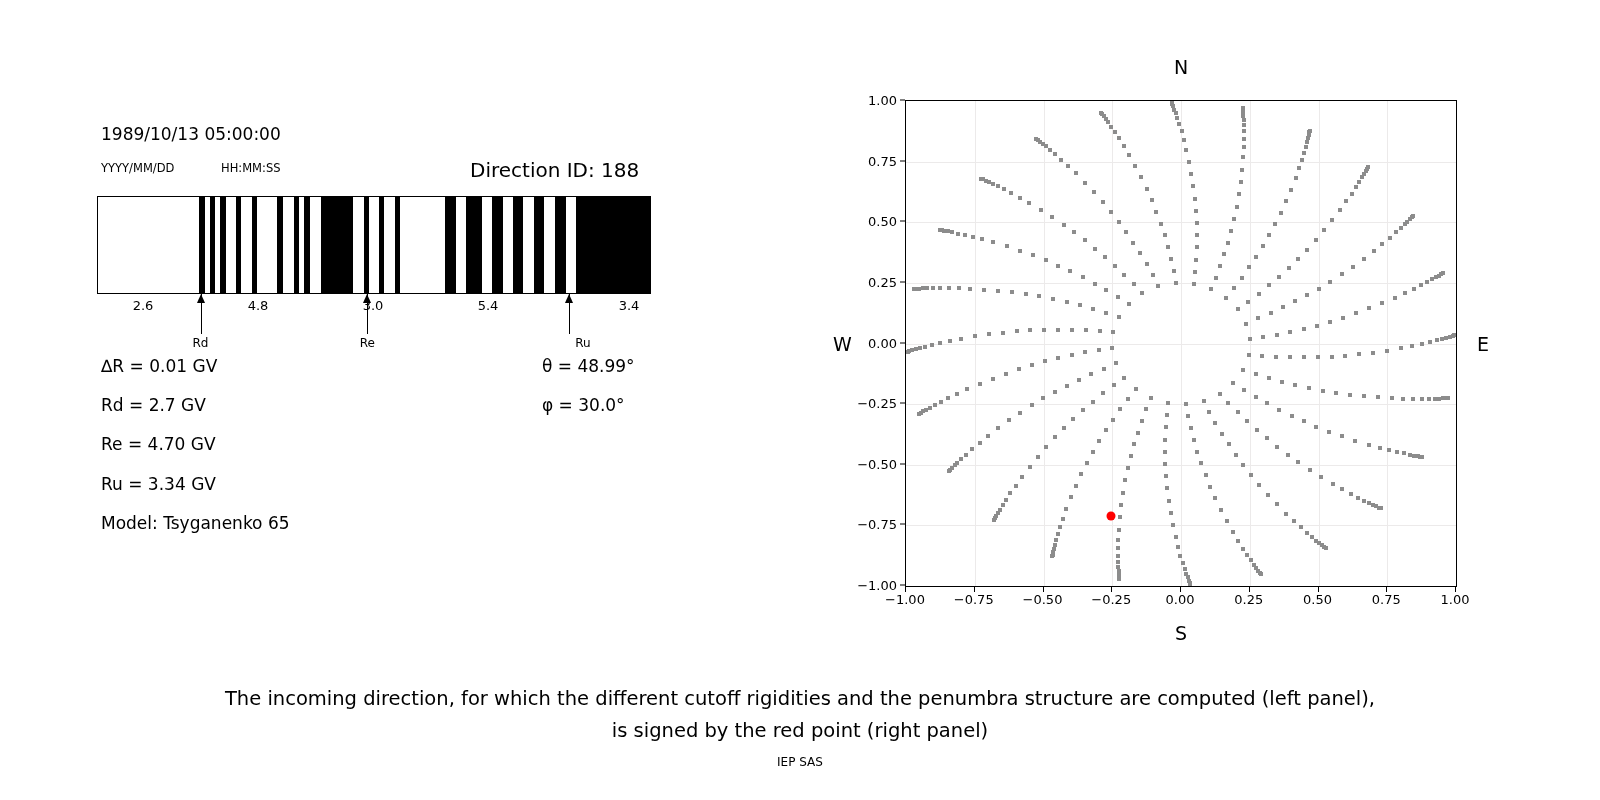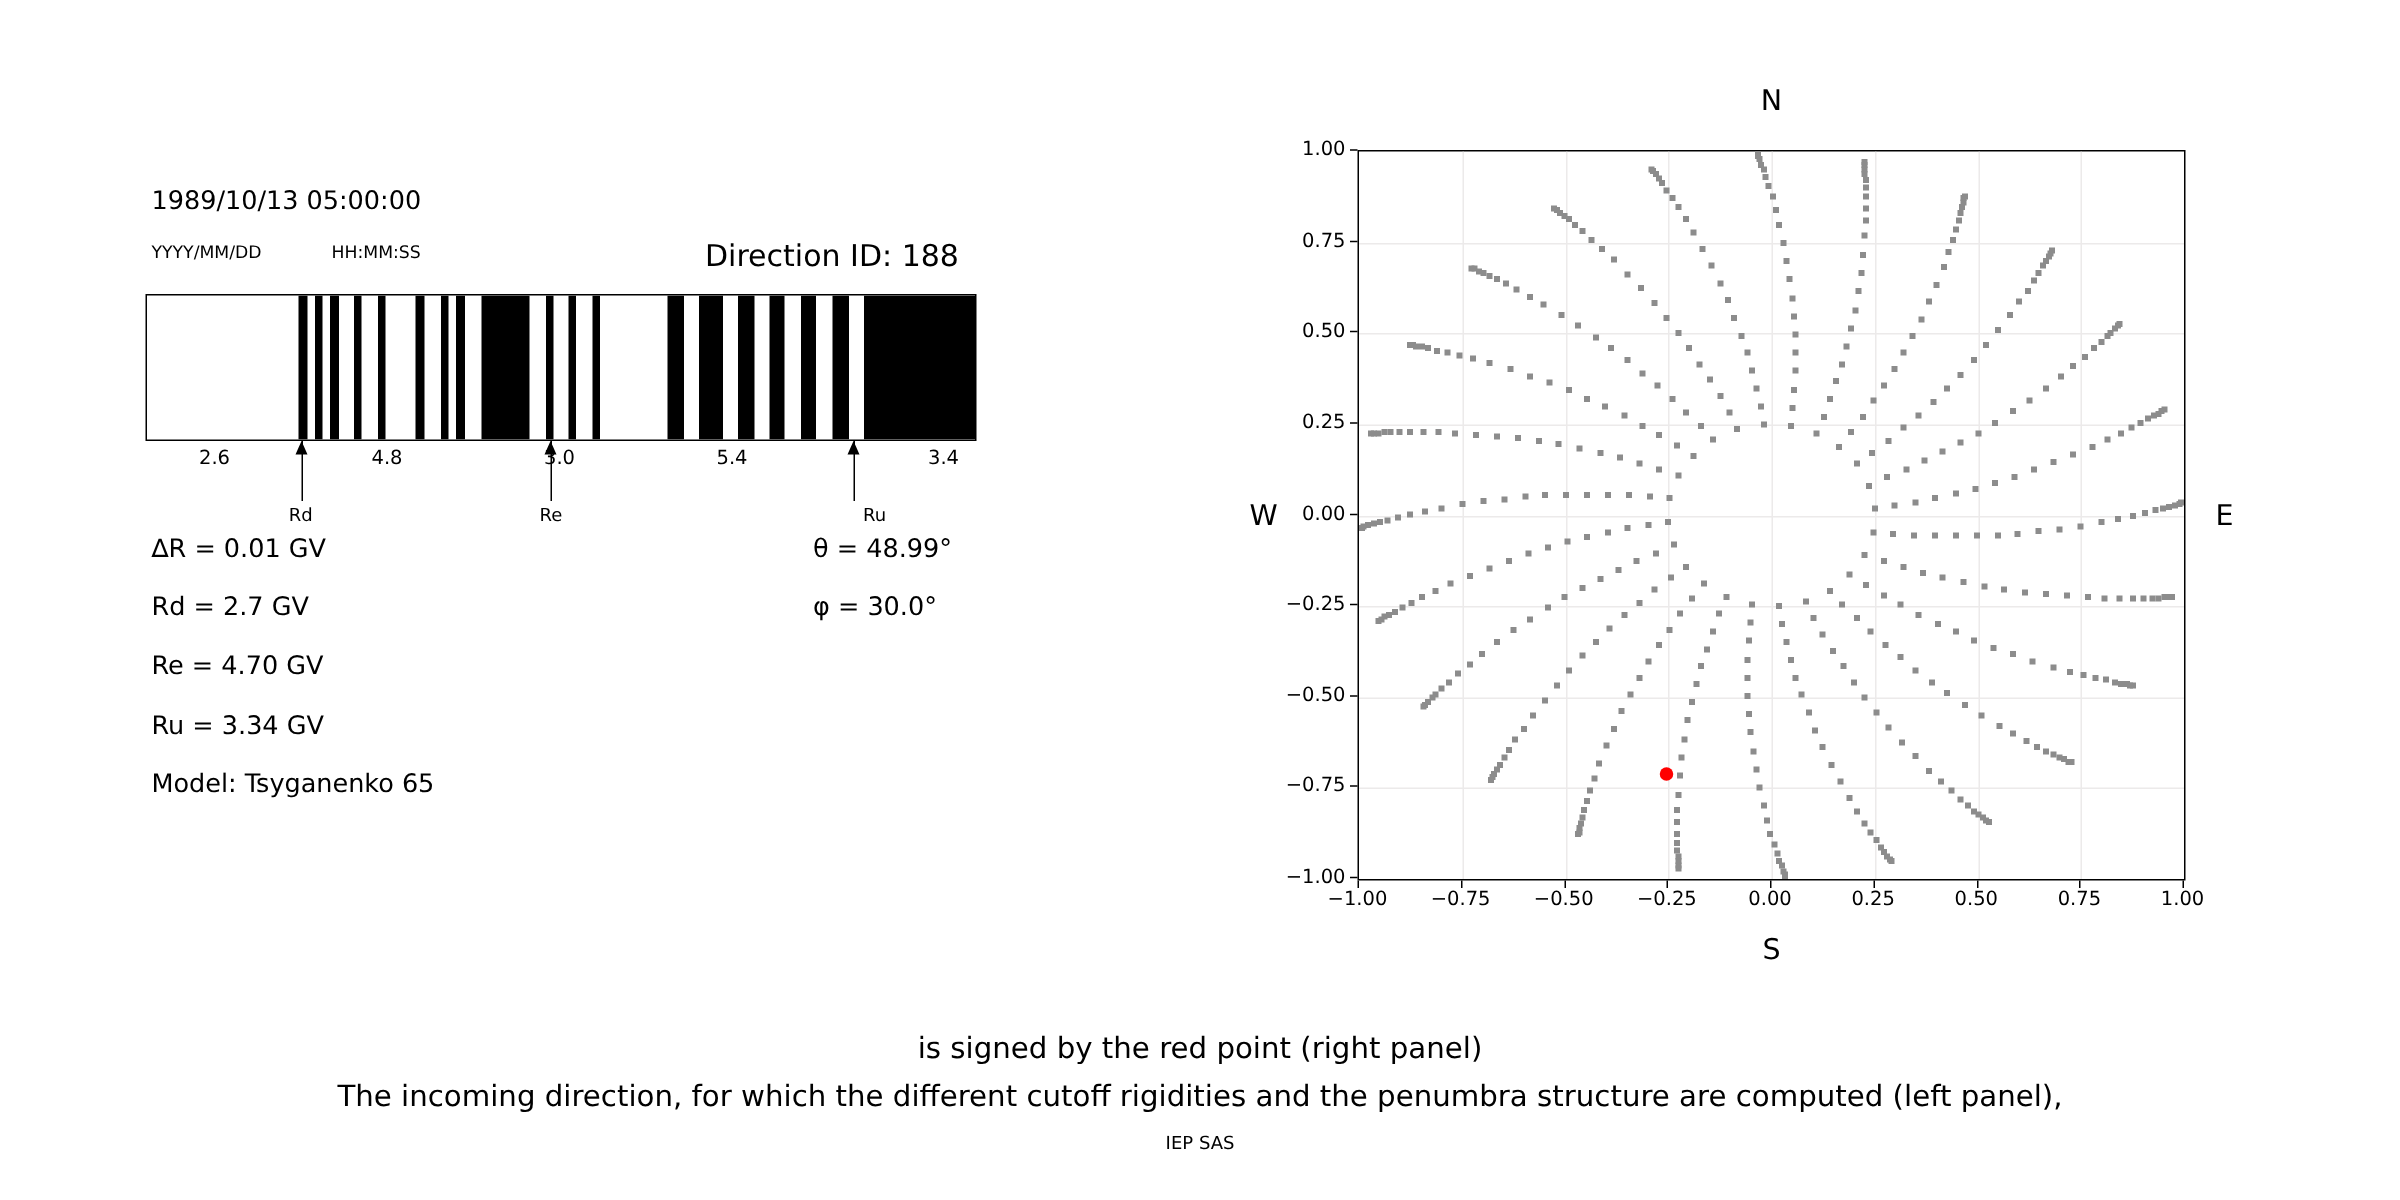--- a/index.html
+++ b/index.html
@@ -808,16 +808,16 @@
     <div class="xtick-mark" style="left: 448.75px;"></div>
     <div class="xtick" style="left: 517.5px;">0.50</div>
     <div class="xtick-mark" style="left: 517.5px;"></div>
     <div class="xtick" style="left: 586.25px;">0.75</div>
     <div class="xtick-mark" style="left: 586.25px;"></div>
     <div class="xtick" style="left: 655px;">1.00</div>
     <div class="xtick-mark" style="left: 655px;"></div>
   </div>
 
 <div id="caption">
+  <div>The incoming direction, for which the different cutoff rigidities and the penumbra structure are computed (left panel),</div>
   <div>is signed by the red point (right panel)</div>
-  <div>The incoming direction, for which the different cutoff rigidities and the penumbra structure are computed (left panel),</div>
 </div>
 <div id="footer">IEP SAS</div>
 
 </body></html>

